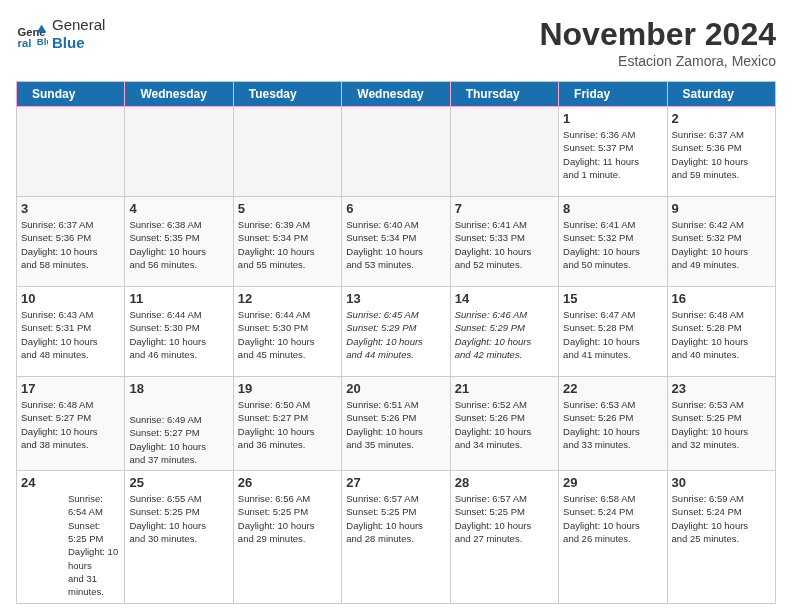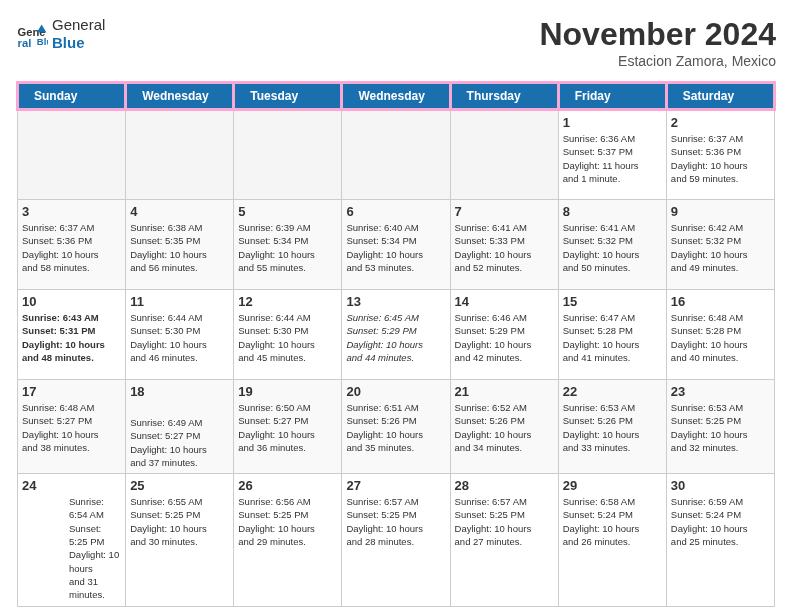--- a/index.html
+++ b/index.html
@@ -42,21 +42,21 @@
       border-collapse: collapse;
       table-layout: fixed;
     }
     th {
       background-color: #1a6faf;
       color: #fff;
       font-size: 12px;
       font-weight: bold;
       padding: 5px 15px;
       text-align: left;
-      border: 3px solid #f9a8d4;
+      border: 1px solid #f9a8d4;
     }
     td {
       border: 1px solid #ccc;
       vertical-align: top;
       padding: 4px;
       font-size: 9.5px;
       color: #333;
       height: 90px;
       background: #fff;
     }
@@ -179,21 +179,21 @@
           <span class="day-number">9</span>
           <div class="day-info" style="white-space: pre-line;">Sunrise: 6:42 AM
 Sunset: 5:32 PM
 Daylight: 10 hours
 and 49 minutes.</div>
         </td>
       </tr>
       <tr>
         <td>
           <span class="day-number">10</span>
-          <div class="day-info" style="white-space: pre-line; font-weight: bold;">Sunrise: 6:43 AM
+          <div class="day-info" style="white-space: pre-line;">Sunrise: 6:43 AM
 Sunset: 5:31 PM
 Daylight: 10 hours
 and 48 minutes.</div>
         </td>
         <td>
           <span class="day-number">11</span>
           <div class="day-info" style="white-space: pre-line;">Sunrise: 6:44 AM
 Sunset: 5:30 PM
 Daylight: 10 hours
 and 46 minutes.</div>
@@ -207,21 +207,21 @@
         </td>
         <td>
           <span class="day-number">13</span>
           <div class="day-info" style="white-space: pre-line; font-style: italic;">Sunrise: 6:45 AM
 Sunset: 5:29 PM
 Daylight: 10 hours
 and 44 minutes.</div>
         </td>
         <td>
           <span class="day-number">14</span>
-          <div class="day-info" style="white-space: pre-line;">Sunrise: 6:46 AM
+          <div class="day-info" style="white-space: pre-line; font-style: italic;">Sunrise: 6:46 AM
 Sunset: 5:29 PM
 Daylight: 10 hours
 and 42 minutes.</div>
         </td>
         <td>
           <span class="day-number">15</span>
           <div class="day-info" style="white-space: pre-line;">Sunrise: 6:47 AM
 Sunset: 5:28 PM
 Daylight: 10 hours
 and 41 minutes.</div>

